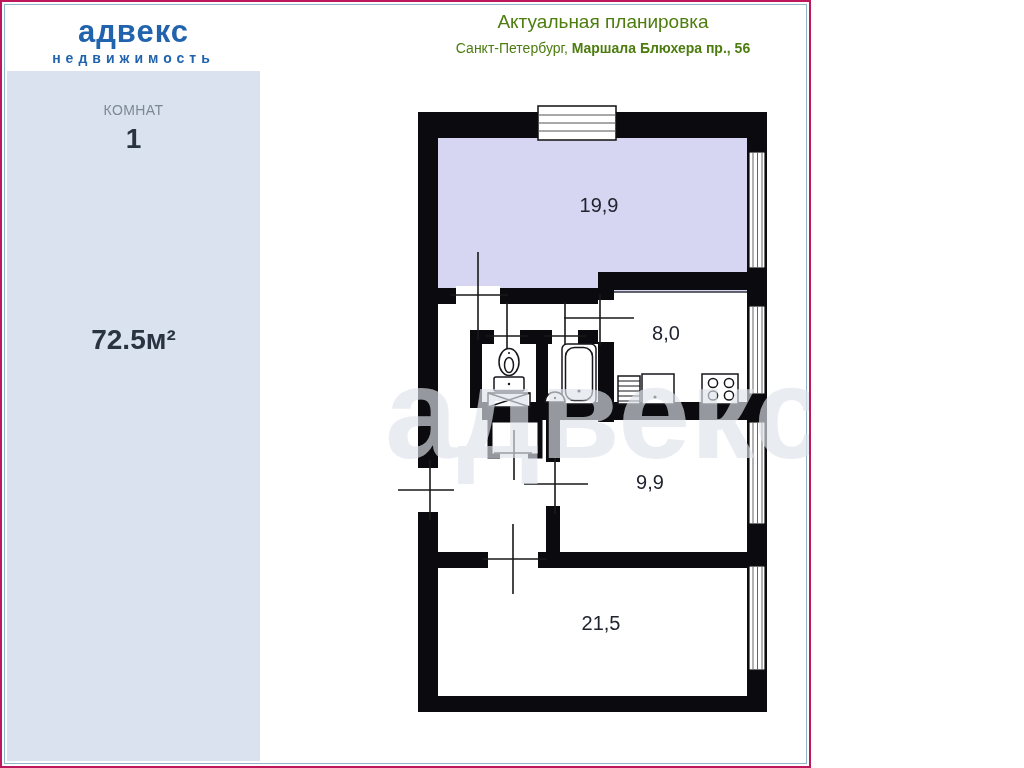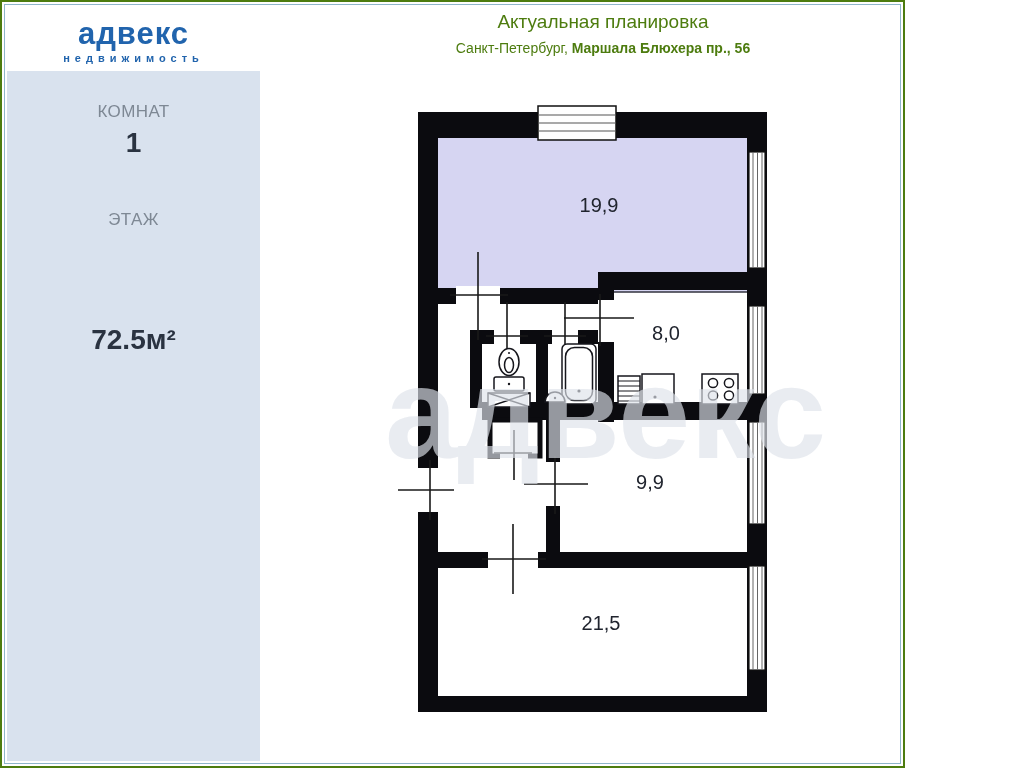--- a/index.html
+++ b/index.html
@@ -1,25 +1,25 @@
 <!DOCTYPE html>
 <html><head>
 <meta charset="utf-8">
 <style>
   html,body{margin:0;padding:0;background:#fff;font-family:"Liberation Sans",sans-serif;}
-  #app{position:relative;width:905px;height:768px;background:#fff;overflow:hidden;
-       border:2px solid #4d7c0f;box-sizing:border-box;
+  #app{position:relative;width:811px;height:768px;background:#fff;overflow:hidden;
+       border:2px solid #be185d;box-sizing:border-box;
        box-shadow:inset 0 0 0 2px #ffffff, inset 0 0 0 3px #8fb6ca;padding-left:12px;}
   
   #sidebar{position:absolute;left:5px;top:5px;bottom:5px;width:253px;background:#d9e2ee;}
   #logo{height:60px;background:#ffffff;display:flex;flex-direction:column;align-items:center;justify-content:center;padding-top:4px;}
   .brand{color:#2164ad;font-size:31px;font-weight:800;letter-spacing:1px;line-height:1;}
-  .brand-sub{color:#2164ad;font-size:11px;letter-spacing:5px;margin-top:3px;font-weight:600;}
+  .brand-sub{color:#2164ad;font-size:14px;letter-spacing:5px;margin-top:3px;font-weight:600;}
   .stat{position:absolute;left:0;width:100%;text-align:center;}
-  .stat .lbl{font-size:17px;color:#7e8894;letter-spacing:0.4px;}
+  .stat .lbl{font-size:14px;color:#7e8894;letter-spacing:0.4px;}
   .stat .val{font-size:28px;font-weight:bold;color:#2a3341;margin-top:5px;}
   #stat-0{top:95px}#stat-1{top:203px}#stat-2{top:312px}#stat-3{top:421px}#stat-4{top:529px}
   
   #header{position:absolute;left:276px;top:9px;width:650px;text-align:center;color:#4d7c0f;}
   #header .t1{font-size:19px;}
   #header .t2{font-size:14px;margin-top:7px;}
   #header .t2 b{font-weight:bold;}
   
   #nearby{position:absolute;left:858px;top:98px;width:158px;text-align:center;}
   #nearby .nt{font-size:15.5px;color:#223048;font-weight:600;line-height:1.35;}
@@ -41,21 +41,20 @@
   <aside id="sidebar">
     <div id="logo">
       <div class="brand">адвекс</div>
       <div class="brand-sub">недвижимость</div>
     </div>
     <div class="stat" id="stat-0">
       <div class="lbl">КОМНАТ</div>
       <div class="val">1</div>
     </div>
     <div class="stat" id="stat-1">
-      <div class="lbl">ЭТАЖ</div>
     </div>
     <div class="stat" id="stat-2">
       <div class="val">72.5м²</div>
     </div>
     <div class="stat" id="stat-4">
     </div>
   </aside>
 
   <header id="header">
     <div class="t1">Актуальная планировка</div>

